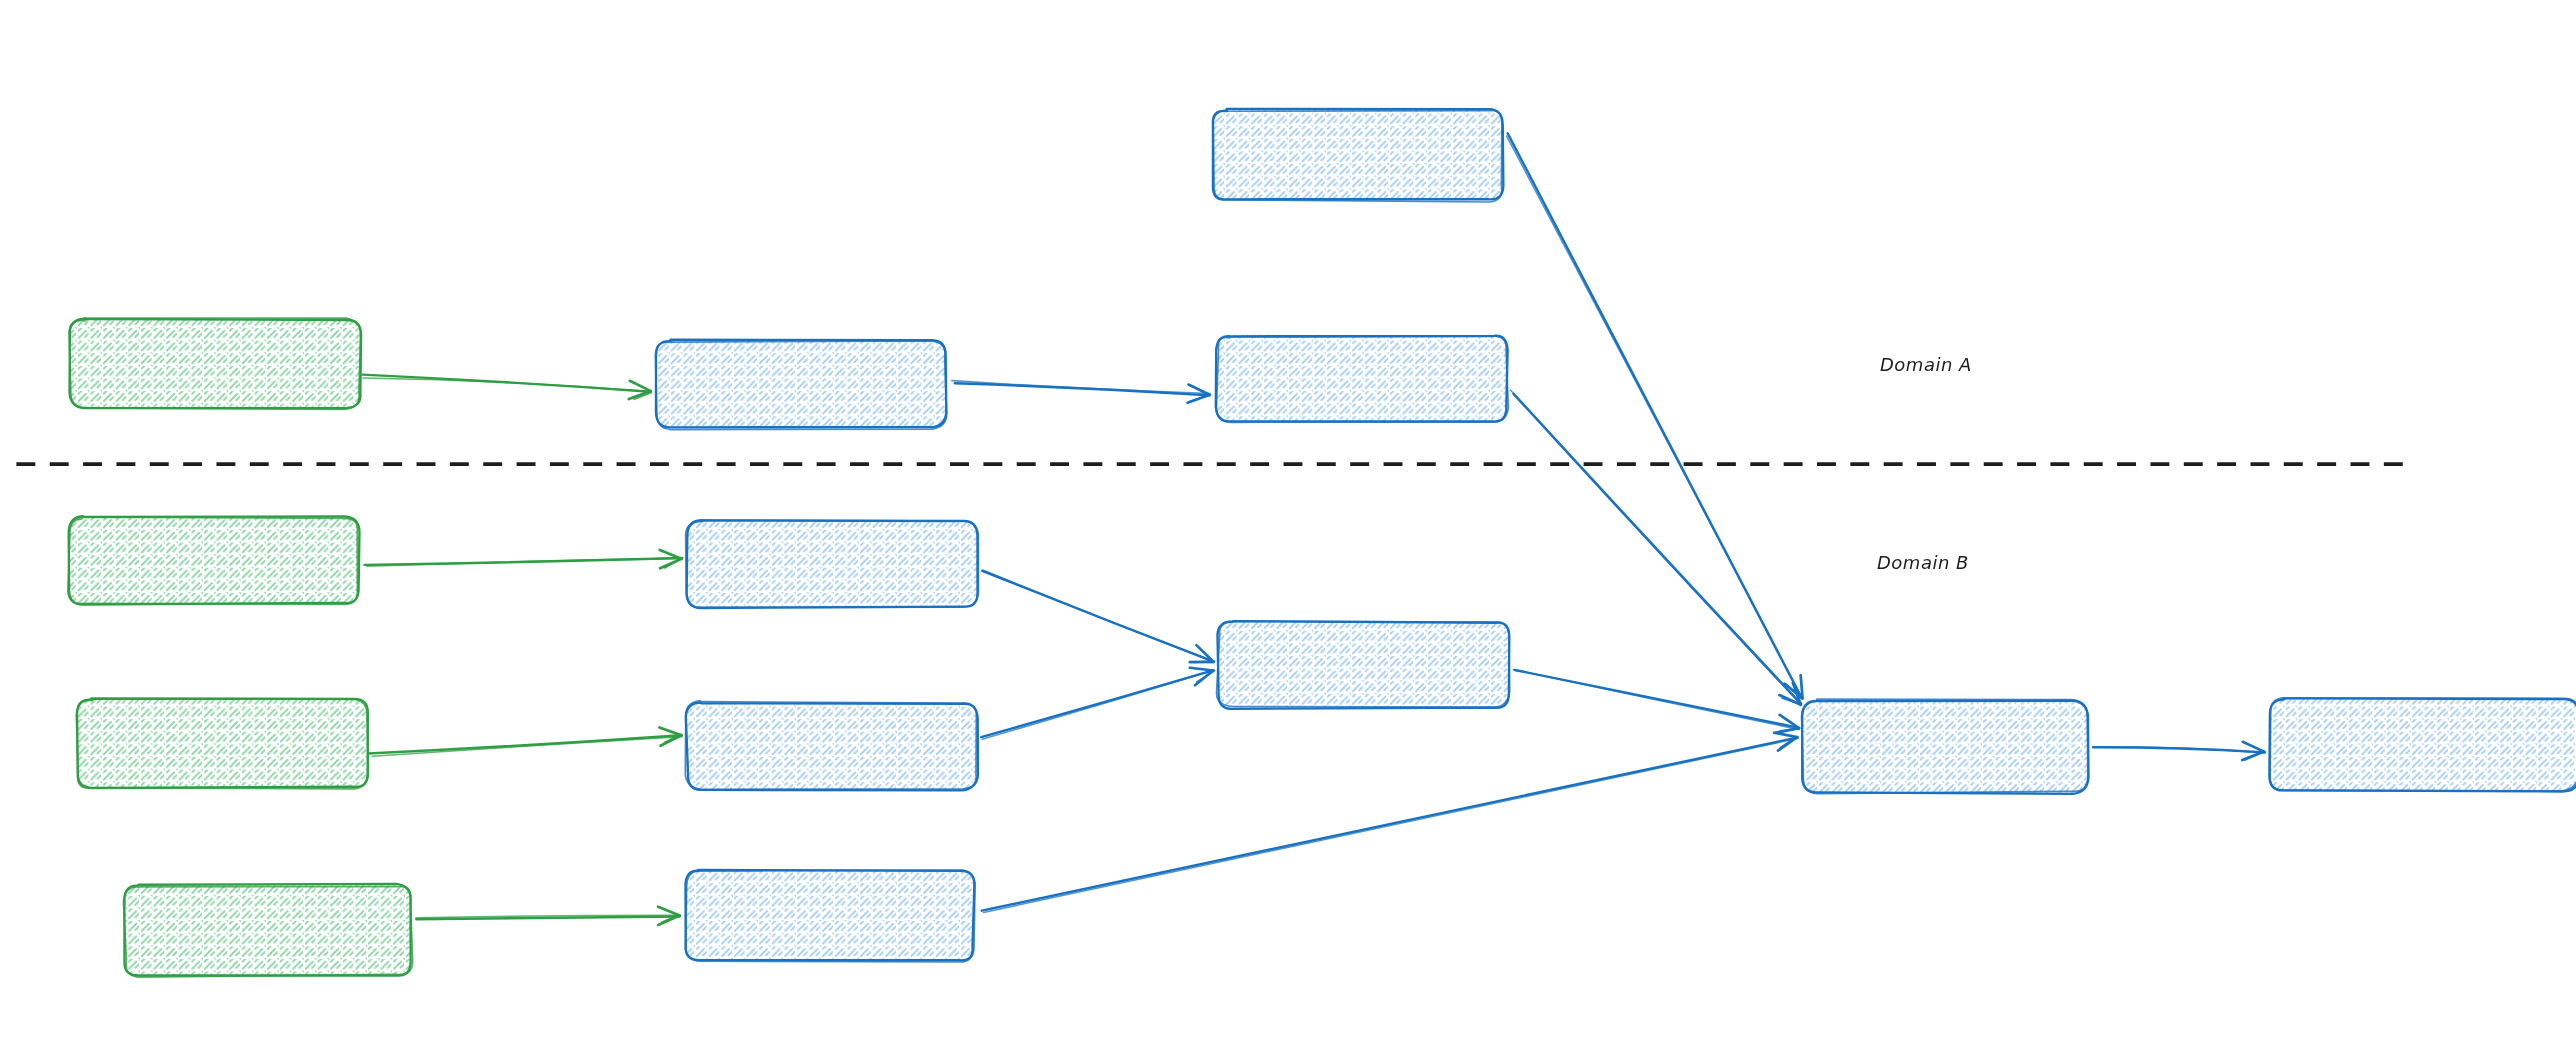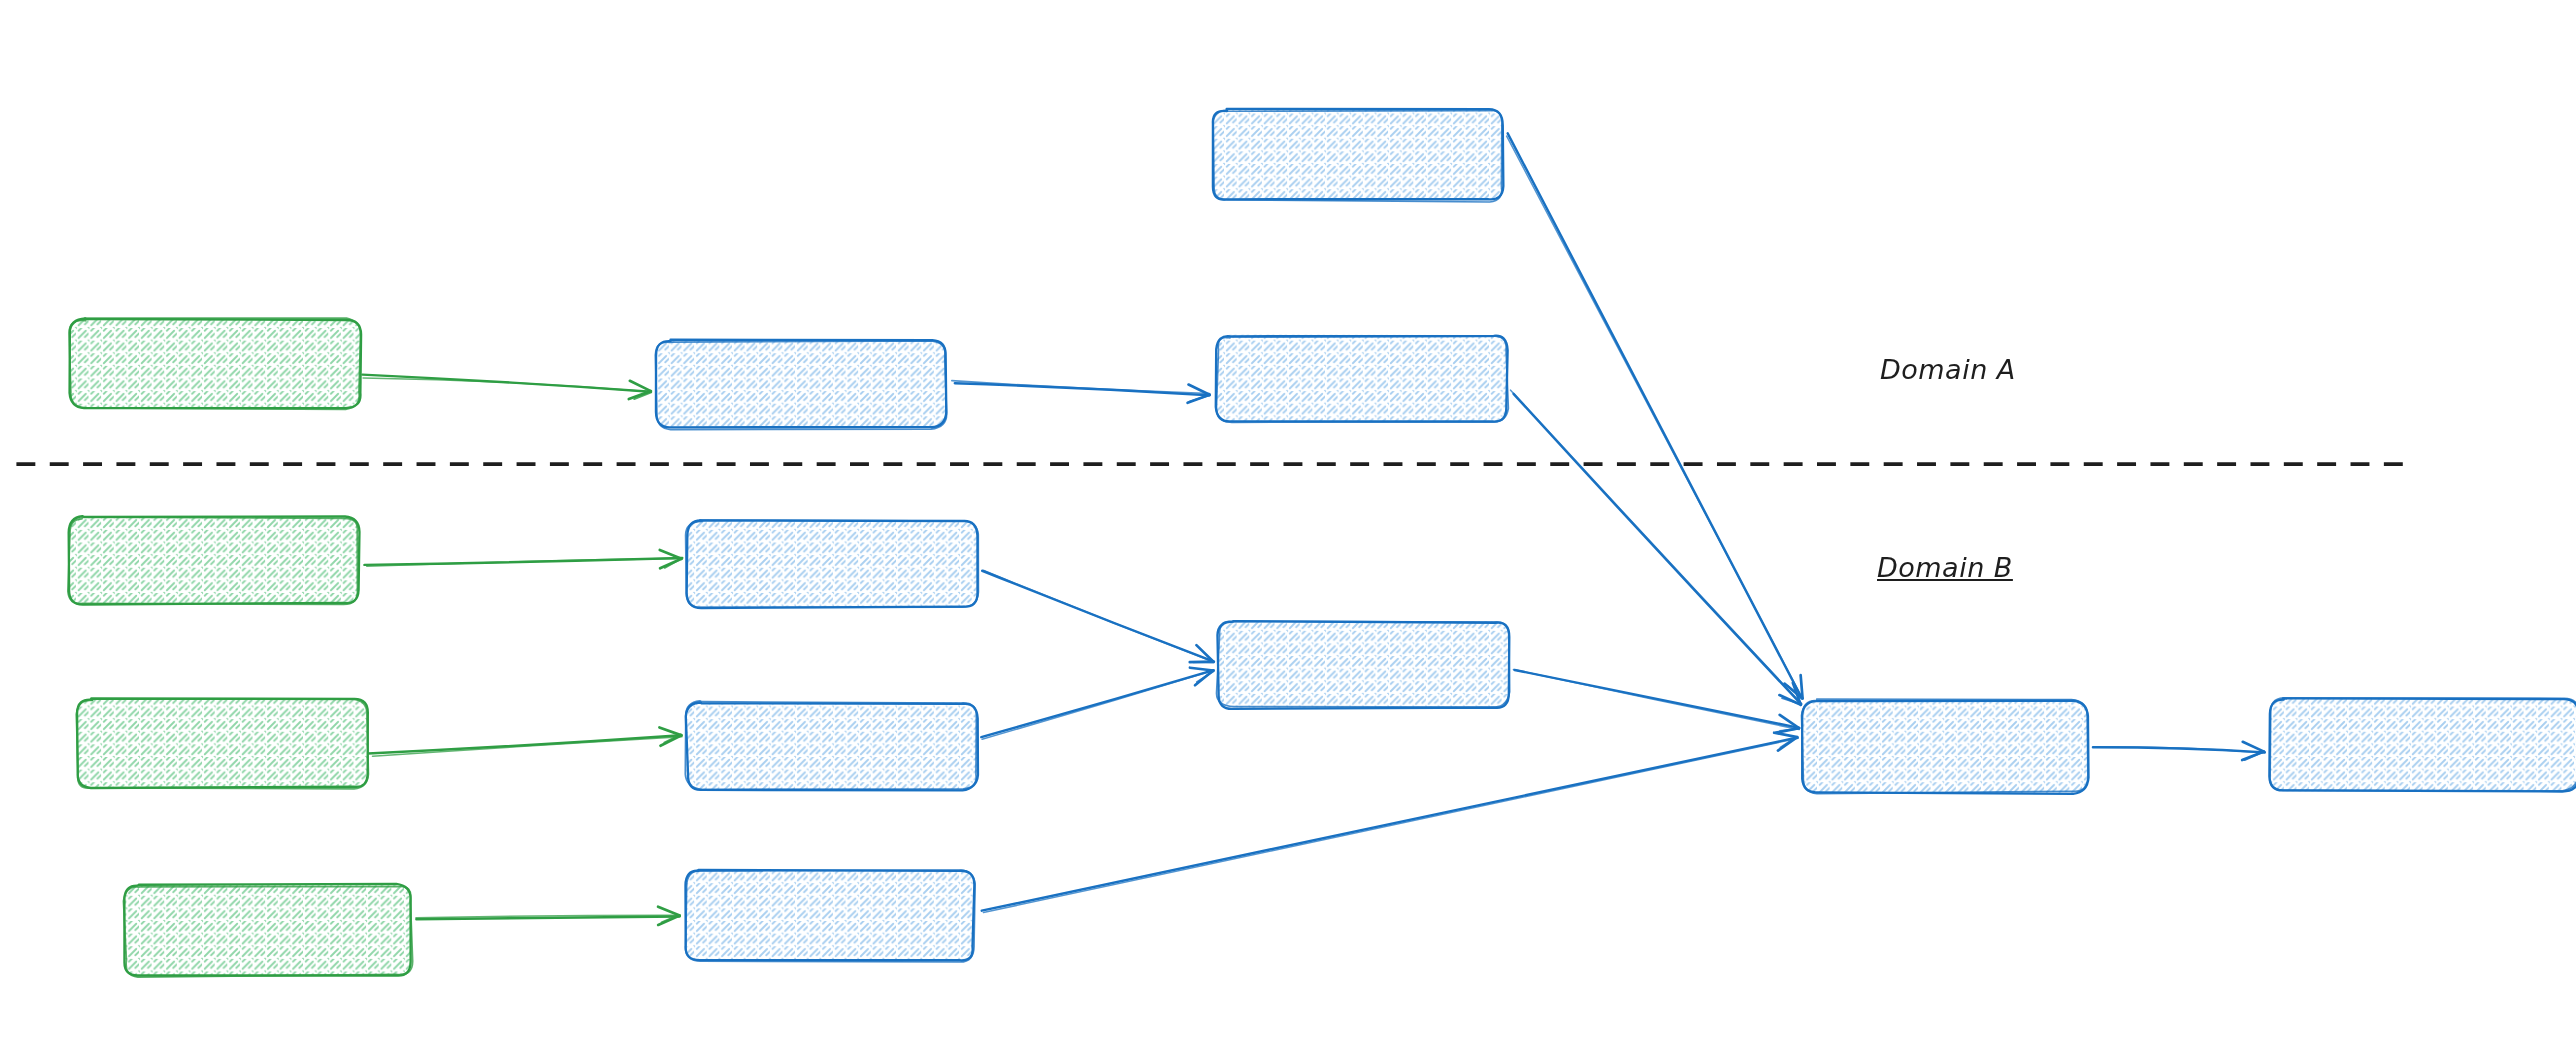--- a/index.html
+++ b/index.html
@@ -1,21 +1,21 @@
 <!DOCTYPE html>
 <html style="font-size:14.4px"><head>
 <meta charset="utf-8">
 <style>
   html,body{margin:0;padding:0;background:#ffffff;}
   body{width:2576px;height:1049px;overflow:hidden;
        font-family:"DejaVu Sans","Liberation Sans",sans-serif;}
   #stage{position:relative;width:2576px;height:1049px;background:#ffffff;}
   #stage svg{position:absolute;left:0;top:0;width:2576px;height:1049px;}
   .domain-label{position:absolute;font-family:"DejaVu Sans","Liberation Sans",sans-serif;
-     font-size:27px;color:#1e1e1e;white-space:nowrap;letter-spacing:0.5px;
+     font-size:18px;color:#1e1e1e;white-space:nowrap;letter-spacing:0.5px;
      font-style:italic;font-weight:400;}
 </style>
 </head>
 <body>
 
 <div id="stage">
   <svg id="scene" viewBox="0 0 2858 1164" xmlns="http://www.w3.org/2000/svg">
       <defs>
         <pattern id="hatch-green" width="14" height="14" patternUnits="userSpaceOnUse">
           <g stroke="#8ad4a4" stroke-width="2.1" stroke-linecap="round" opacity="0.95">
@@ -525,15 +525,15 @@
           Q 2516.692152 876.32892 2518.802544 859.935692
           L 2519.4018 791.961484
           Q 2518.376628 775.3735680000001 2533.35412 774.485664 Z" fill="none" stroke="#1971c2" stroke-width="1.9" stroke-linecap="round" stroke-linejoin="round" opacity="0.8"></path>
         </g>
       </g>
       <g>
         <line x1="18" y1="515" x2="2680" y2="515" stroke="#1e1e1e" stroke-width="4.4" stroke-dasharray="21 16" stroke-linecap="butt"></line>
       </g>
     </svg>
 <div class="domain-label" style="left: 1880px; top: 354px;">Domain A</div>
-    <div class="domain-label" style="left: 1877px; top: 552px; text-decoration: underline;">Domain B</div>
+    <div class="domain-label" style="left: 1877px; top: 552px;">Domain B</div>
   </div>
 
 
 </body></html>

